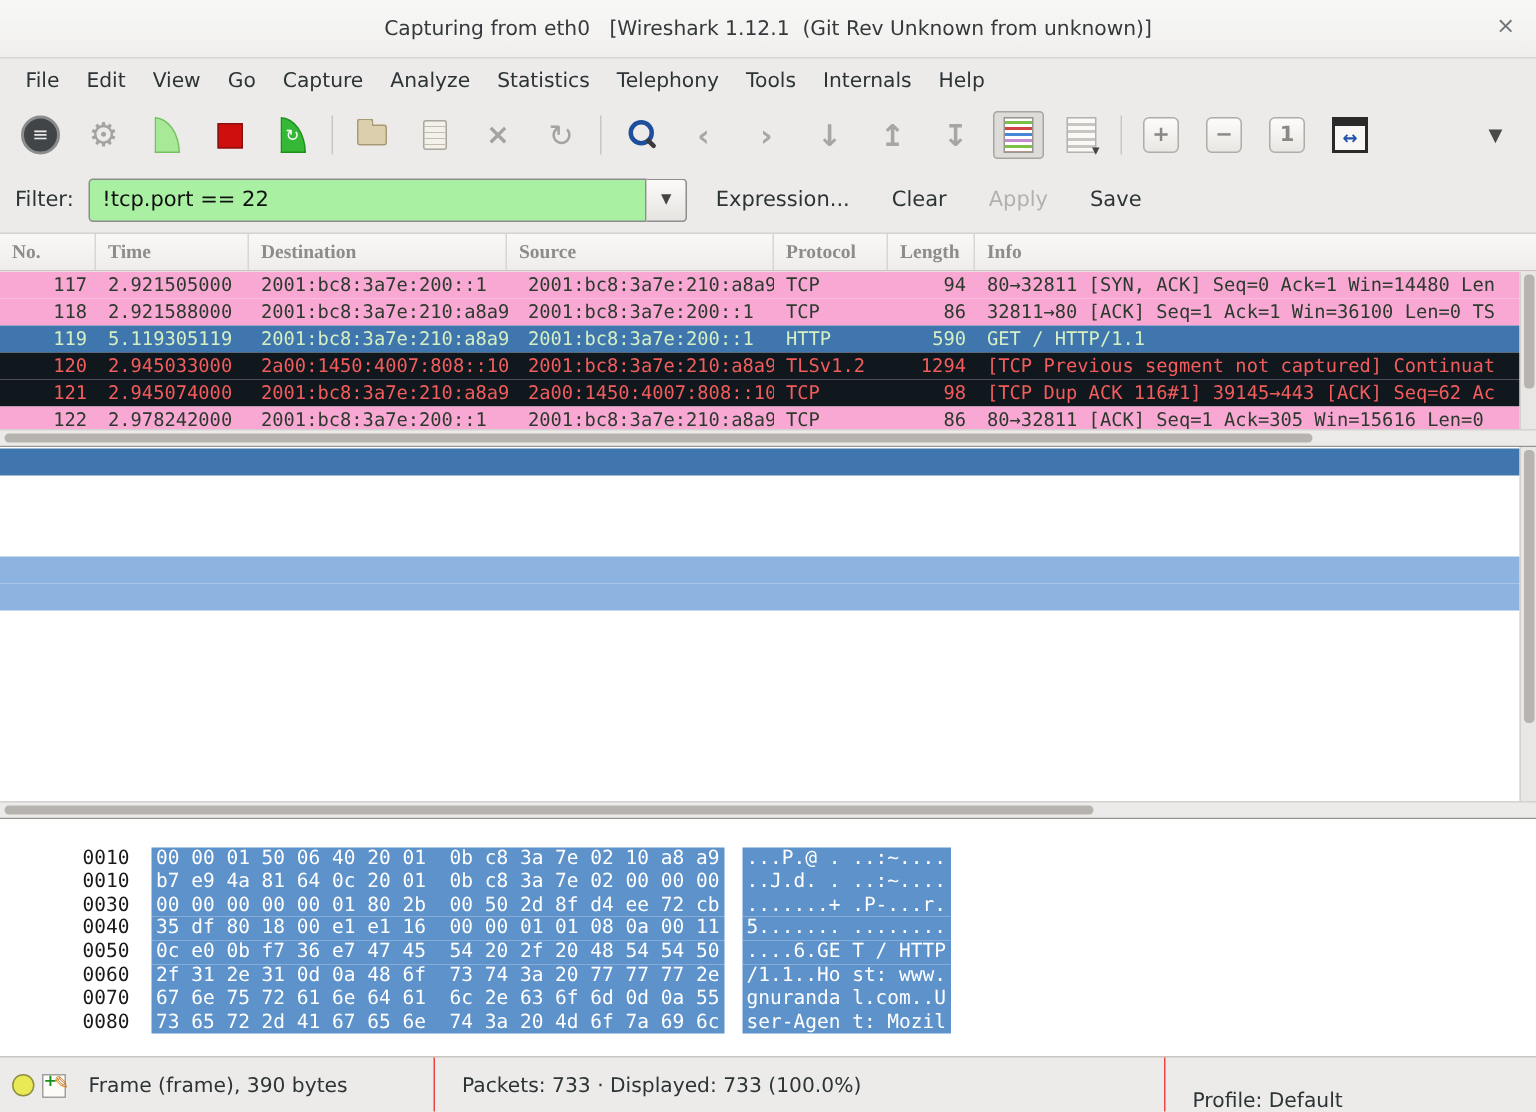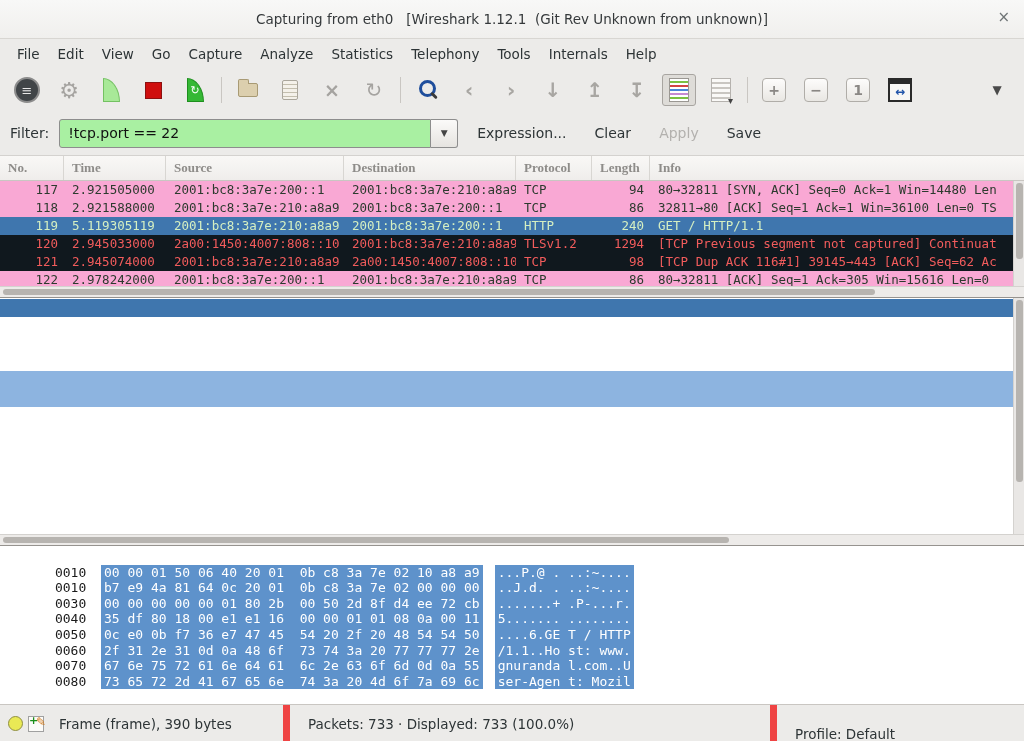--- a/index.html
+++ b/index.html
@@ -109,21 +109,21 @@
   
   .hex { background:#fff; border-top:1px solid #96938f; height:159px; overflow:hidden; padding:3px 0 0 8px; }
   .hxrow { height:15.6px; line-height:15.6px; font-family:"DejaVu Sans Mono",monospace; font-size:13px; white-space:pre; }
   .hx-off { color:#1a1a1a; display:inline-block; width:46px; }
   .hx-hex { background:#5e92cb; color:#fff; display:inline-block; padding:0 3px; }
   .hx-asc { background:#5e92cb; color:#fff; display:inline-block; margin-left:12px; padding:0 3px; }
 
   
   .statusbar { height:38px; border-top:1px solid #c9c6c2; background:#ecebe9; display:flex; align-items:stretch;
                font-size:13.5px; color:#2d3436; }
-  .sb-sec { display:flex; align-items:center; border-right:7px solid #ef4444; }
+  .sb-sec { display:flex; align-items:center; border-right:1px solid #ef4444; }
   .sb1 { width:290px; padding-left:8px; gap:5px; }
   .sb2 { width:487px; padding-left:18px; }
   .sb3 { flex:1; border-right:none; padding-left:18px;align-items:flex-end; }
   .led { width:15px; height:15px; border-radius:50%; background:#e9e955; border:1px solid #8f8f43; flex-shrink:0; }
   .note { width:16px; height:16px; background:#fcfbf8; border:1px solid #a0a0a0; position:relative; flex-shrink:0; }
   .note::before { content:"+"; color:#1a8f1a; font-weight:bold; font-size:11px; position:absolute; left:0; top:-3px; }
   .note::after { content:"✎"; color:#d07818; font-size:12px; position:absolute; right:-3px; top:-2px; }
   .sb-text1 { margin-left:10px; }
 </style>
 </head>
@@ -237,22 +237,22 @@
   <button class="fbtn btn-normal">Expression...</button>
       <button class="fbtn btn-normal">Clear</button>
       <button class="fbtn btn-disabled">Apply</button>
       <button class="fbtn btn-normal">Save</button>
     </span>
 </div>
 
 <div class="phdr">
   <span class="hc w-no">No.</span>
   <span class="hc w-time">Time</span>
+  <span class="hc w-dst">Destination</span>
   <span class="hc w-src">Source</span>
-  <span class="hc w-dst">Destination</span>
   <span class="hc w-proto">Protocol</span>
   <span class="hc w-len">Length</span>
   <span class="hc w-info">Info</span>
 </div>
 
 <div class="plist-wrap">
   <div>
 
   <div class="prow green">
         <span class="pc w-no">117</span>
@@ -271,21 +271,21 @@
         <span class="pc w-proto">TCP</span>
         <span class="pc w-len">86</span>
         <span class="pc w-info">32811→80 [ACK] Seq=1 Ack=1 Win=36100 Len=0 TS</span>
       </div>
       <div class="prow selected">
         <span class="pc w-no">119</span>
         <span class="pc w-time">5.119305119</span>
         <span class="pc w-src">2001:bc8:3a7e:210:a8a9</span>
         <span class="pc w-dst">2001:bc8:3a7e:200::1</span>
         <span class="pc w-proto">HTTP</span>
-        <span class="pc w-len">240</span>
+        <span class="pc w-len">590</span>
         <span class="pc w-info">GET / HTTP/1.1</span>
       </div>
       <div class="prow bad">
         <span class="pc w-no">120</span>
         <span class="pc w-time">2.945033000</span>
         <span class="pc w-src">2a00:1450:4007:808::10</span>
         <span class="pc w-dst">2001:bc8:3a7e:210:a8a9</span>
         <span class="pc w-proto">TLSv1.2</span>
         <span class="pc w-len">1294</span>
         <span class="pc w-info">[TCP Previous segment not captured] Continuat</span>

